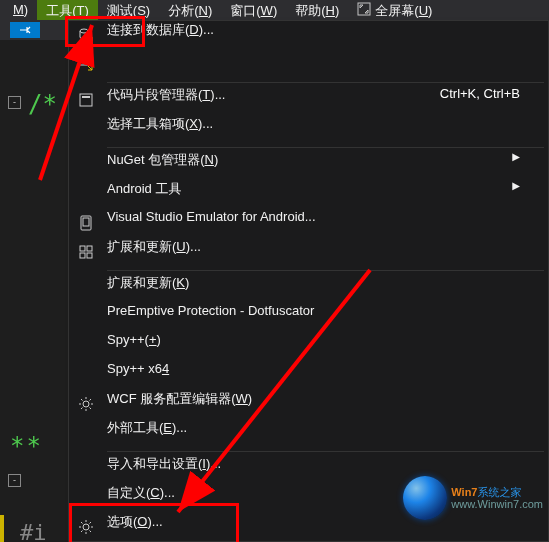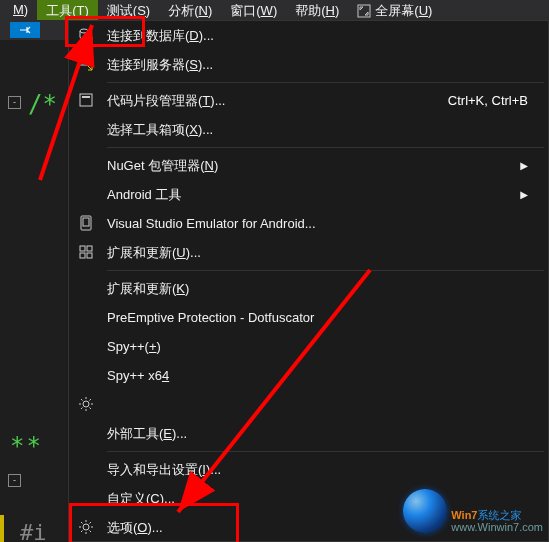--- a/index.html
+++ b/index.html
@@ -1,41 +1,41 @@
 <!DOCTYPE html>
 <html><head>
 <meta charset="utf-8">
 <style>
   html,body{margin:0;padding:0;background:#1e1e1e;color:#f1f1f1;font-family:"Microsoft YaHei","Segoe UI",sans-serif;font-size:13px;overflow:hidden;width:549px;height:542px}
   .menubar{position:absolute;top:0;left:0;right:0;height:20px;background:#2d2d30;display:flex;align-items:flex-start;padding-left:4px;border-bottom:1px solid #3e3e42}
   .menubar .item{padding:2px 9px 4px 9px;color:#f1f1f1;cursor:default;white-space:nowrap}
   .menubar .item u{text-decoration:underline}
   .menubar .item.active{background:#4d7c0f}
-  .menubar .full{display:flex;align-items:center;gap:4px}
+  .menubar .full{display:flex;gap:4px}
   .menubar .full svg{flex:none}
   .toolbar{position:absolute;top:20px;left:0;width:68px;height:20px;background:#2d2d30;display:flex;align-items:center}
   .pin{width:30px;height:16px;margin-left:10px;background:#007acc;display:flex;align-items:center;justify-content:center}
   .gutter{position:absolute;top:40px;left:0;width:68px;bottom:0;background:#1e1e1e}
   .gutter .fold{position:absolute;left:8px;top:56px;width:11px;height:11px;border:1px solid #888;color:#ccc;font-size:9px;line-height:11px;text-align:center}
   .gutter .green1{position:absolute;left:28px;top:50px;color:#4ec94e;font-size:24px;font-family:Consolas,monospace}
   .gutter .green2{position:absolute;left:10px;top:392px;color:#4ec94e;font-size:24px;font-family:Consolas,monospace;letter-spacing:2px}
   .gutter .fold2{position:absolute;left:8px;top:434px;width:11px;height:11px;border:1px solid #888;color:#ccc;font-size:9px;line-height:11px;text-align:center}
   .gutter .hash{position:absolute;left:20px;top:480px;color:#888;font-size:22px;font-family:Consolas,monospace}
   .gutter .yellowbar{position:absolute;left:0;top:475px;width:4px;height:50px;background:#ccb300}
   .menu{position:absolute;top:20px;left:68px;right:0;bottom:0;background:#1b1b1c;border:1px solid #333;box-shadow:4px 4px 6px rgba(0,0,0,.3)}
-  .row{position:relative;height:29px;display:flex;align-items:center;padding-left:38px;padding-right:20px;color:#f1f1f1;cursor:default}
+  .row{position:relative;height:29px;display:flex;align-items:flex-start;padding-left:38px;padding-right:28px;color:#f1f1f1;cursor:default}
   .row .ico{position:absolute;left:8px;top:5px;width:18px;height:18px;display:flex;align-items:center;justify-content:center;color:#d0d0d0}
   .row .lbl u{text-decoration:underline}
   .row .shortcut{margin-left:auto;color:#ffffff}
   .row .arrow{margin-left:auto;color:#f1f1f1;font-size:10px}
   .sep{height:1px;margin:3px 4px 3px 38px;background:#333}
   .highlightbox{position:absolute;border:3px solid #fe0000;pointer-events:none}
   .hb1{top:-5px;left:-4px;width:74px;height:25px}
   .hb2{bottom:-4px;left:0;width:164px;height:36px}
-  .watermark{position:absolute;right:6px;bottom:9px;display:flex;align-items:flex-end;gap:4px;opacity:.9}
+  .watermark{position:absolute;right:6px;bottom:22px;display:flex;align-items:center;gap:4px;opacity:.9}
   .watermark .orb{width:44px;height:44px;border-radius:50%;background:radial-gradient(circle at 30% 28%,#8fd4ff 0%,#1e90ff 32%,#0b3c8a 70%,#031a3f 100%);position:relative;box-shadow:0 0 6px rgba(0,90,200,.7)}
   .watermark .wtext{font-size:11px;line-height:12px;color:#eee}
   .watermark .wtext .t1{color:#ff8c1a;font-weight:700}
   .watermark .wtext .t2{color:#2aa0ff}
 </style>
 </head>
 <body>
 
 <div class="menubar">
   <span class="item"><span></span><u>M</u><span>)</span></span>
@@ -82,21 +82,20 @@
     <span class="lbl"><span>连接到数据库(</span><u>D</u><span>)...</span></span>
   </div>
   <div class="row">
     <span class="ico">
         <svg width="16" height="16" viewBox="0 0 16 16">
           <rect x="2" y="2" width="8" height="3" fill="none" stroke="#ccc"></rect>
           <rect x="2" y="6" width="8" height="3" fill="none" stroke="#ccc"></rect>
           <path d="M10 10l4 4M14 10v4h-4" stroke="#e2c100" fill="none"></path>
         </svg>
       </span>
-    <span class="lbl"><span>连接到服务器(</span><u>S</u><span>)...</span></span>
   </div>
   <div class="sep"></div>
   <div class="row">
     <span class="ico">
         <svg width="16" height="16" viewBox="0 0 16 16">
           <rect x="2" y="2" width="12" height="12" fill="none" stroke="#ccc"></rect>
           <rect x="4" y="4" width="8" height="2" fill="#ccc"></rect>
         </svg>
       </span>
     <span class="lbl"><span>代码片段管理器(</span><u>T</u><span>)...</span></span>
@@ -147,20 +146,21 @@
   <div class="row">
     <span class="lbl"><span>Spy++ x6</span><u>4</u></span>
   </div>
   <div class="row">
     <span class="ico">
         <svg width="16" height="16" viewBox="0 0 16 16">
           <circle cx="8" cy="8" r="3" fill="none" stroke="#ccc"></circle>
           <path d="M8 1v2M8 13v2M1 8h2M13 8h2M3 3l1.5 1.5M11.5 11.5L13 13M3 13l1.5-1.5M11.5 4.5L13 3" stroke="#ccc"></path>
         </svg>
       </span>
+    <span class="lbl"><span>WCF 服务配置编辑器(</span><u>W</u><span>)</span></span>
   </div>
   <div class="row">
     <span class="lbl"><span>外部工具(</span><u>E</u><span>)...</span></span>
   </div>
   <div class="sep"></div>
   <div class="row">
     <span class="lbl"><span>导入和导出设置(</span><u>I</u><span>)...</span></span>
   </div>
   <div class="row">
     <span class="lbl"><span>自定义(</span><u>C</u><span>)...</span></span>

